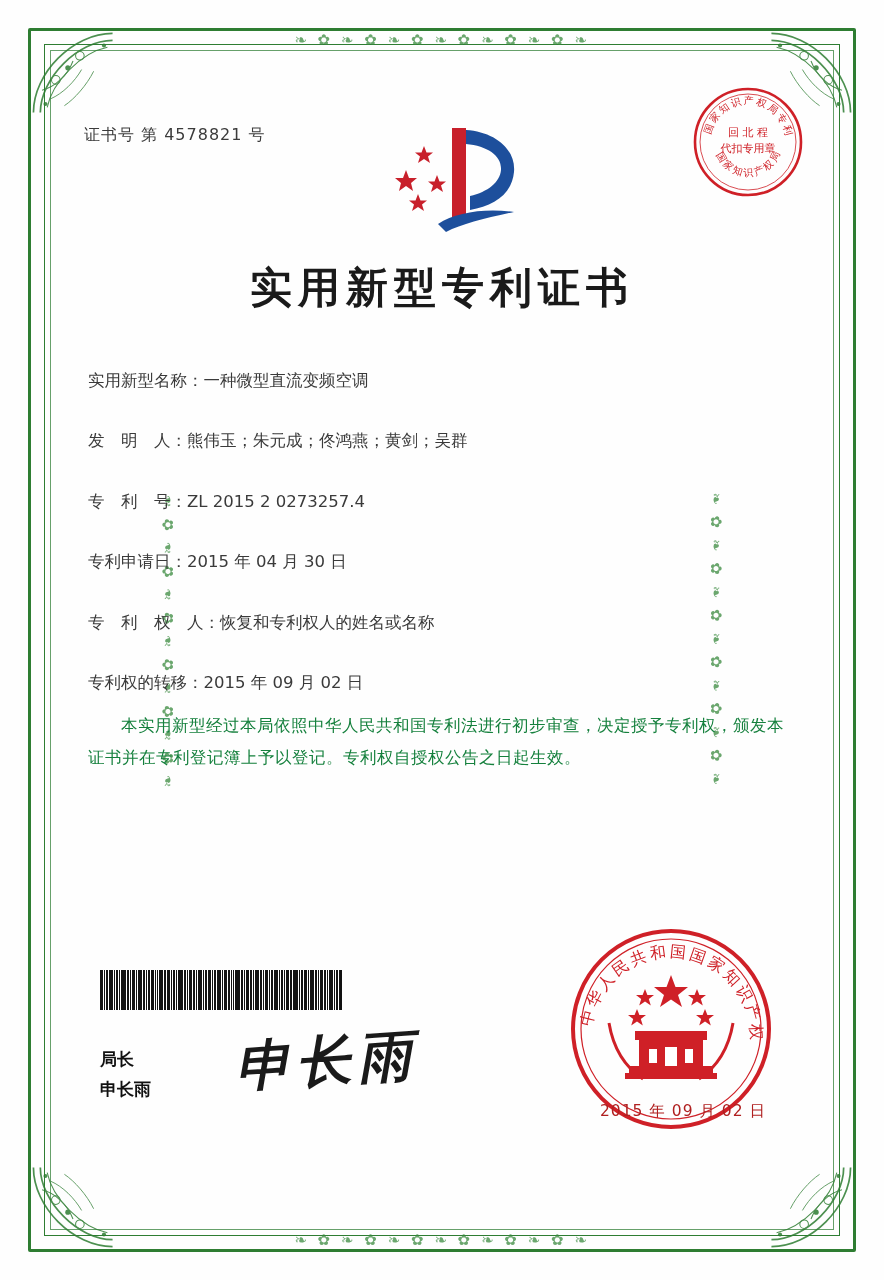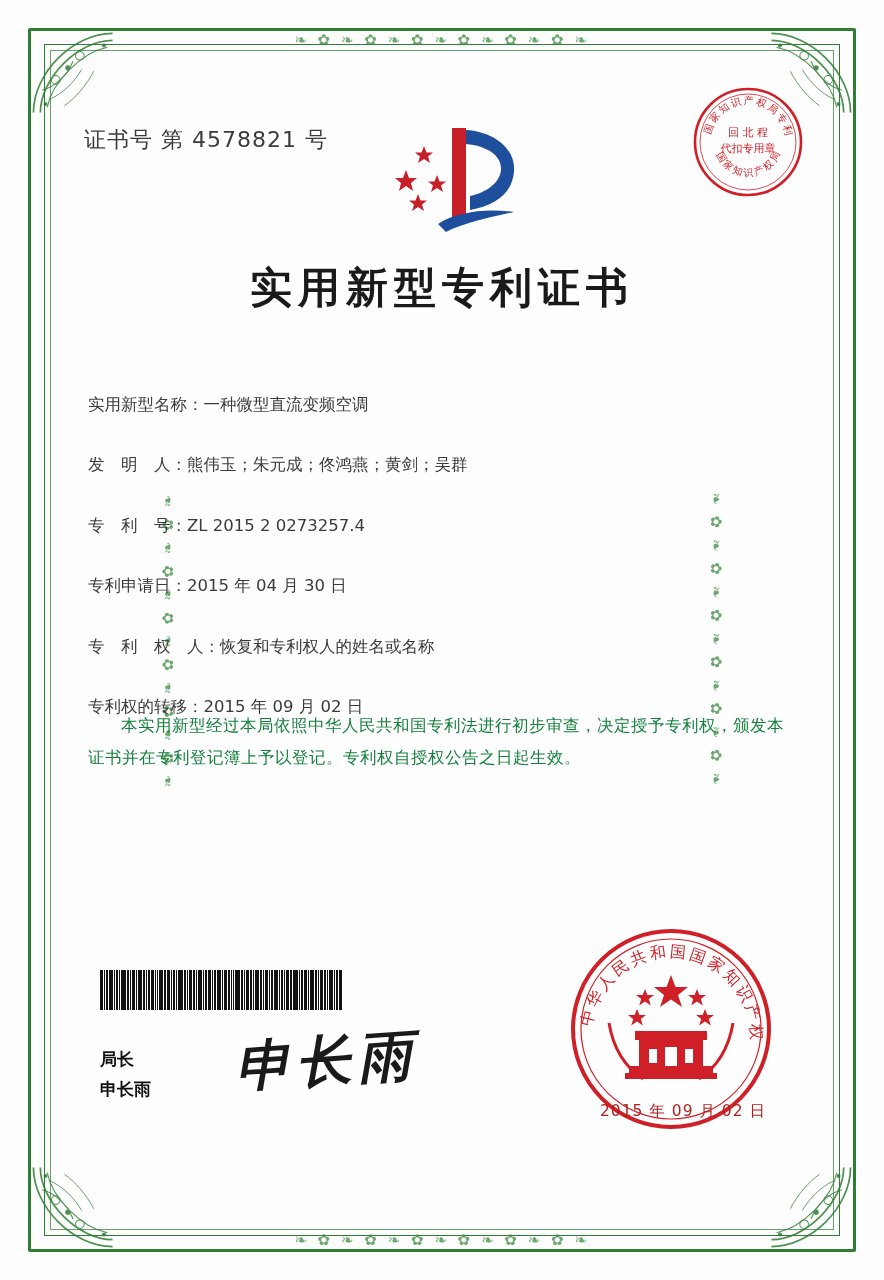--- a/index.html
+++ b/index.html
@@ -73,21 +73,21 @@
     position: absolute;
     left: 70px; top: 70px;
     width: 744px;
     height: 1140px;
   }
 
   .regno {
     position: absolute;
     left: 14px; top: 55px;
     font-family: "DejaVu Sans", sans-serif;
-    font-size: 22px;
+    font-size: 16px;
     color: #3b3b3b;
     letter-spacing: 1px;
     text-align: center;
   }
 
   
   .logo {
     position: absolute;
     left: 320px; top: 50px;
     width: 130px; height: 115px;
@@ -109,21 +109,20 @@
     font-weight: bold;
     letter-spacing: 6px;
     color: #1a1a1a;
     font-family: "DejaVu Serif", serif;
   }
 
   .fields {
     position: absolute;
     left: 18px; top: 300px;
     width: 710px;
-    margin-top: 24px;
   }
   .field {
     font-size: 16.5px;
     color: #3a3a3a;
     margin-bottom: 39px;
     line-height: 1.3;
     white-space: nowrap;
   }
   .field .lbl { letter-spacing: 0px; }
   .field .val { letter-spacing: 0px; }

